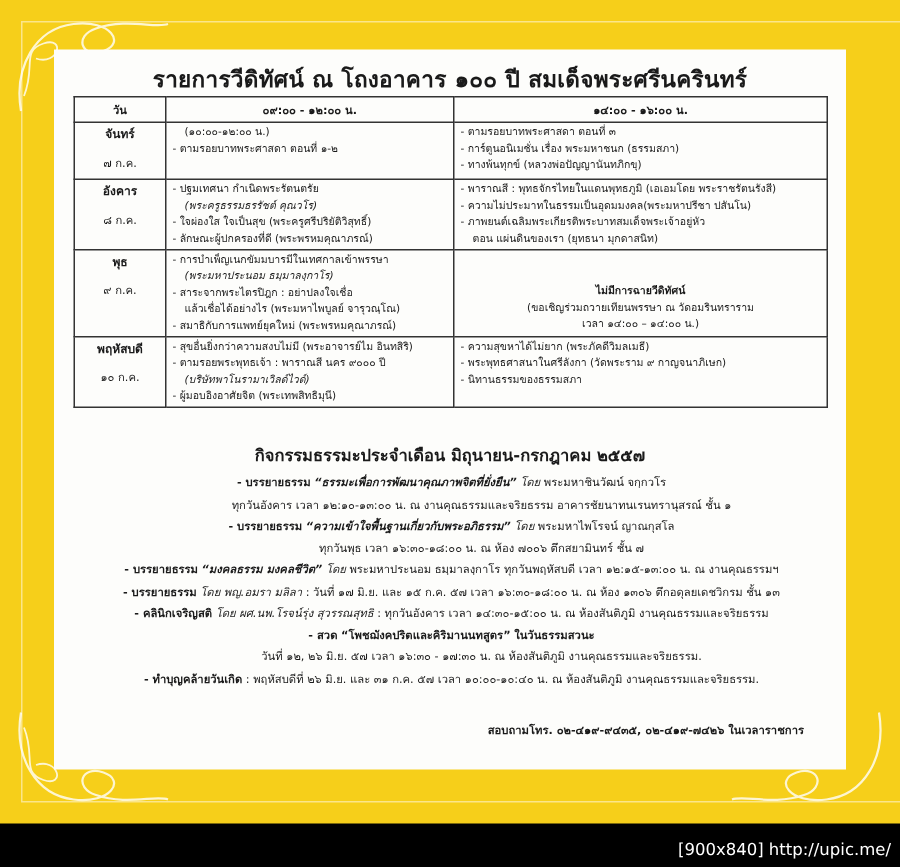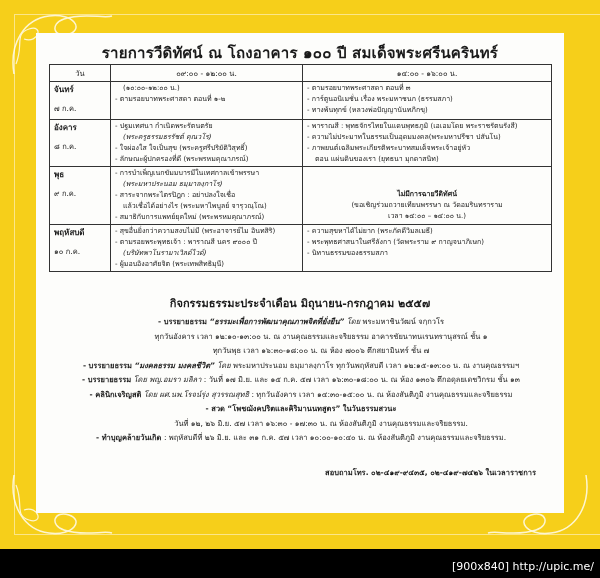--- a/index.html
+++ b/index.html
@@ -5,22 +5,22 @@
   html, body { margin:0; padding:0; }
   body { width:600px; height:578px; background:#000; position:relative; overflow:hidden;
          font-family:"DejaVu Sans", sans-serif; color:#1a1a1a; }
   .frame { position:absolute; left:0; top:0; width:600px; height:549px; background:#f6cf1a;padding-left:32px; }
   .frame-inner-line { position:absolute; left:14px; top:14px; right:14px; bottom:14px; border:1px solid #fbe68a; }
   .swirl { position:absolute; opacity:.8; }
   .paper { position:absolute; left:36px; top:33px; width:528px; height:480px; background:#fdfdfb; }
   .title { position:absolute; left:0; right:0; top:8px; text-align:center; font-size:15px; font-weight:bold; letter-spacing:.2px; }
   table.sched { position:absolute; left:13px; top:31px; width:503px; border-collapse:collapse; font-size:7px; }
   table.sched td, table.sched th { border:1px solid #333; vertical-align:top; padding:1px 4px; }
-  table.sched th { font-weight:normal; font-size:7.5px; text-align:center; padding:2px 4px; }
-  td.day { width:52px; font-weight:bold; font-size:8px; }
+  table.sched th { font-weight:bold; font-size:7.5px; text-align:center; padding:2px 4px; }
+  td.day { width:52px; text-align:center; font-weight:bold; font-size:8px; }
   td.day .d { display:block; font-weight:normal; margin-top:6px; font-size:7.5px; }
   .line { display:block; line-height:11px; white-space:nowrap; }
   .ind { padding-left:8px; }
   .it { font-style:italic; }
   .center { text-align:center; }
   .sec-title { position:absolute; left:0; right:0; top:261px; text-align:center; font-size:11px; font-weight:bold; }
   .acts { position:absolute; left:10px; top:282px; right:8px; font-size:7.5px; }
   .act { line-height:14.5px; white-space:nowrap;text-align:center; }
   .act.sub { padding-left:40px; }
   .b { font-weight:bold;margin-top:20px; }
@@ -121,20 +121,26 @@
 
     <div class="acts">
       <div class="act">
         <span class="b">- บรรยายธรรม</span>
         <span class="b it">“ธรรมะเพื่อการพัฒนาคุณภาพจิตที่ยั่งยืน”</span>
         <span class="it">โดย</span>
         <span>พระมหาชินวัฒน์ จกฺกวโร</span>
       </div>
       <div class="act sub">ทุกวันอังคาร เวลา ๑๒:๑๐-๑๓:๐๐ น. ณ งานคุณธรรมและจริยธรรม อาคารชัยนาทนเรนทรานุสรณ์ ชั้น ๑</div>
 
+      <div class="act">
+        <span class="b">- บรรยายธรรม</span>
+        <span class="b it">“ความเข้าใจพื้นฐานเกี่ยวกับพระอภิธรรม”</span>
+        <span class="it">โดย</span>
+        <span>พระมหาไพโรจน์  ญาณกุสโล</span>
+      </div>
       <div class="act sub">ทุกวันพุธ เวลา ๑๖:๓๐-๑๘:๐๐ น. ณ ห้อง ๗๐๐๖ ตึกสยามินทร์ ชั้น ๗</div>
 
       <div class="act">
         <span class="b">- บรรยายธรรม</span>
         <span class="b it">“มงคลธรรม มงคลชีวิต”</span>
         <span class="it">โดย</span>
         <span>พระมหาประนอม  ธมฺมาลงฺกาโร</span>
         <span>ทุกวันพฤหัสบดี เวลา ๑๒:๑๕-๑๓:๐๐ น. ณ งานคุณธรรมฯ</span>
       </div>
 

